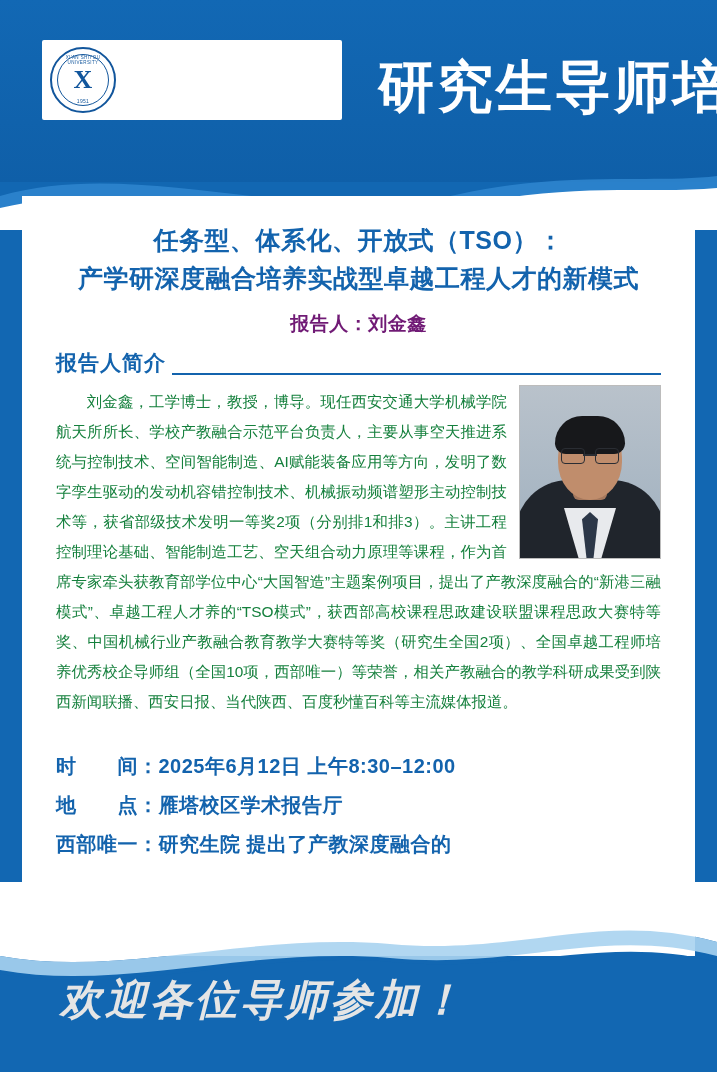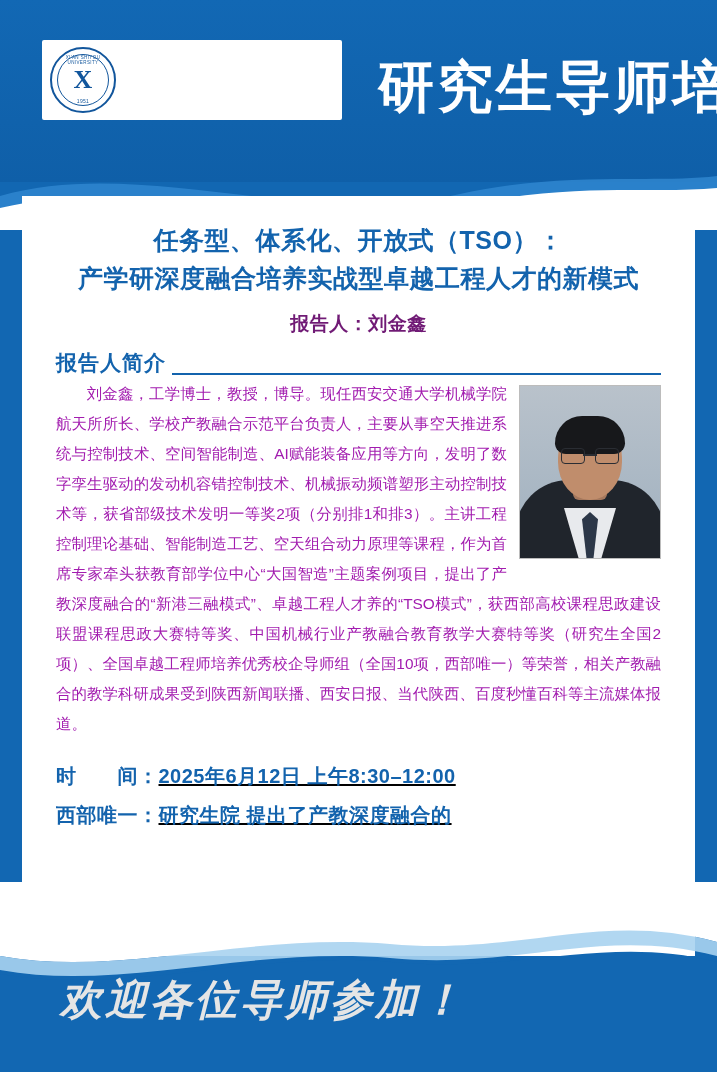--- a/index.html
+++ b/index.html
@@ -143,30 +143,29 @@
     position:absolute;left:50%;top:62px;transform:translateX(-50%);
     width:58px;height:15px;
   }
   .p-glass i{
     position:absolute;top:0;width:22px;height:14px;border:1.6px solid #2a2d33;border-radius:4px;
   }
   .p-glass i.l{left:0;}
   .p-glass i.r{right:0;}
   .p-glass b{position:absolute;top:6px;left:22px;width:14px;height:1.6px;background:#2a2d33;}
   .bio-text{
-    margin-top:0;
-    font-size:15.4px;line-height:1.95;color:#a21caf;
+    margin-top:8px;
+    font-size:15.4px;line-height:1.95;color:#15803d;
     text-align:justify;
     text-indent:2em;
     font-family:"Liberation Sans","DejaVu Sans",sans-serif;
   }
   .meta{
     clear:both;
-    margin-top:18px;
-    text-decoration:underline;
+    margin-top:30px;
   }
   .meta-row{
     color:#1363ad;font-weight:bold;font-size:20px;
     line-height:1.95;letter-spacing:.5px;white-space:nowrap;
   }
   .meta-row .k{display:inline-block;}
   
   .wave-bot{
     position:absolute;bottom:0;left:0;width:717px;height:190px;
   }
@@ -230,20 +229,23 @@
         </div>
       </div>
 
       <div class="bio-text">刘金鑫，工学博士，教授，博导。现任西安交通大学机械学院航天所所长、学校产教融合示范平台负责人，主要从事空天推进系统与控制技术、空间智能制造、AI赋能装备应用等方向，发明了数字孪生驱动的发动机容错控制技术、机械振动频谱塑形主动控制技术等，获省部级技术发明一等奖2项（分别排1和排3）。主讲工程控制理论基础、智能制造工艺、空天组合动力原理等课程，作为首席专家牵头获教育部学位中心“大国智造”主题案例项目，提出了产教深度融合的“新港三融模式”、卓越工程人才养的“TSO模式”，获西部高校课程思政建设联盟课程思政大赛特等奖、中国机械行业产教融合教育教学大赛特等奖（研究生全国2项）、全国卓越工程师培养优秀校企导师组（全国10项，西部唯一）等荣誉，相关产教融合的教学科研成果受到陕西新闻联播、西安日报、当代陕西、百度秒懂百科等主流媒体报道。</div>
 
       <div class="meta">
         <div class="meta-row">
           <span class="k">时　　间：</span><span>2025年6月12日  上午8:30–12:00</span>
         </div>
         <div class="meta-row">
+          <span class="k">地　　点：</span><span>雁塔校区学术报告厅</span>
+        </div>
+        <div class="meta-row">
           <span class="k">西部唯一：</span><span>研究生院  提出了产教深度融合的</span>
         </div>
       </div>
 
     </div>
   </div>
 
   <svg class="wave-bot" viewBox="0 0 717 190" preserveAspectRatio="none">
     <path d="M0,0 L717,0 L717,60 C600,28 520,74 390,62 C250,50 120,96 0,74 Z" fill="#ffffff"></path>
     <path d="M0,74 C120,96 250,50 390,62 C520,74 600,28 717,60 L717,74 C600,44 520,88 390,76 C250,64 120,110 0,88 Z" fill="#a9d3f0" opacity="0.9"></path>

